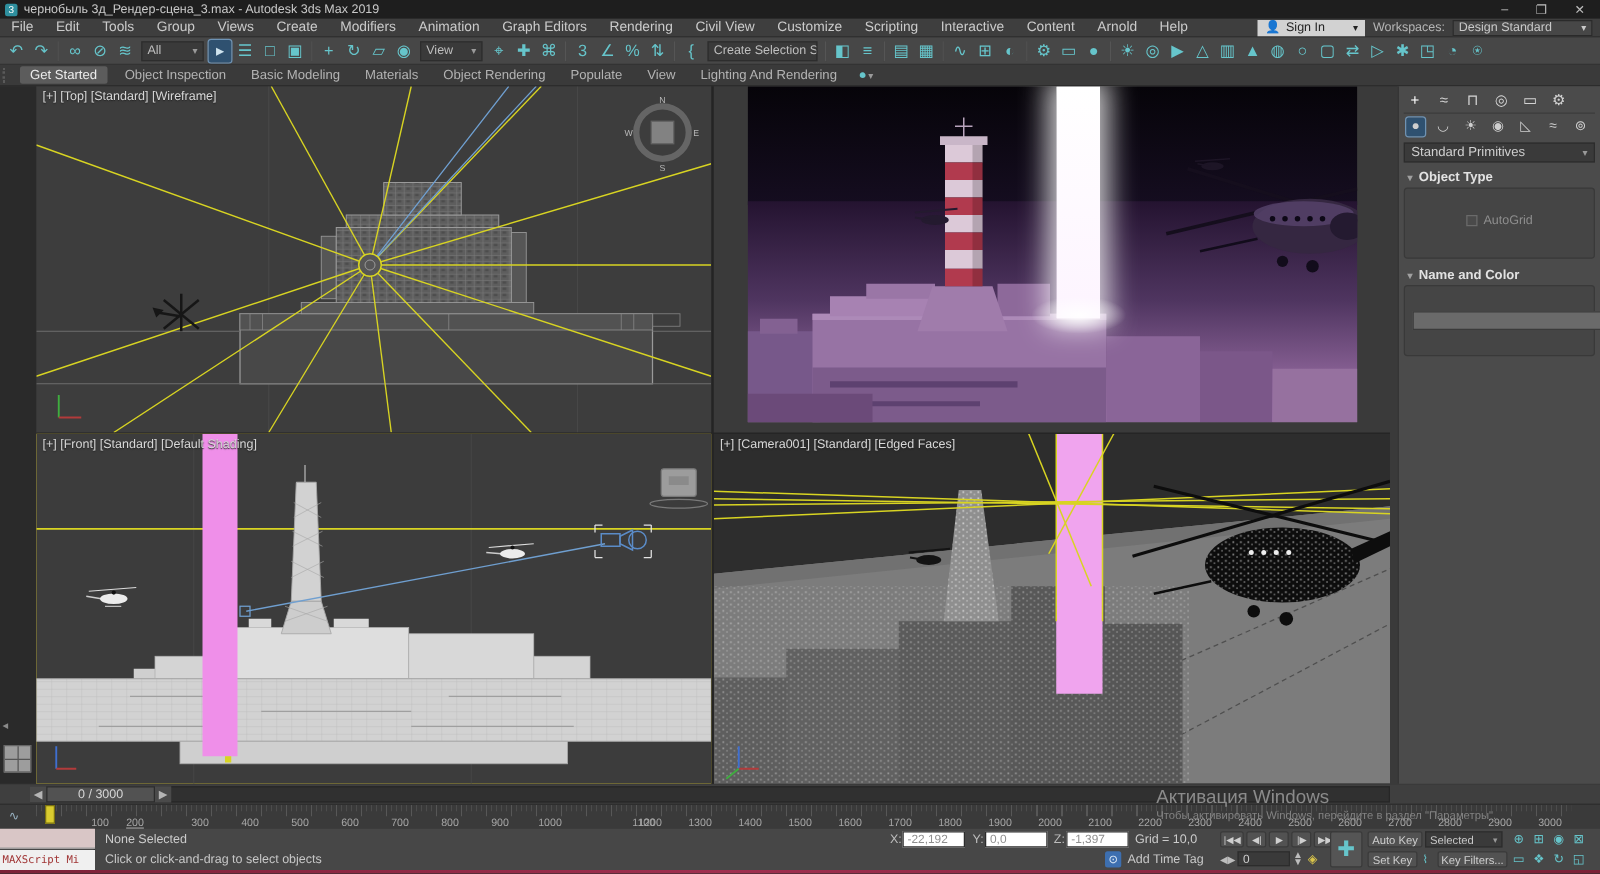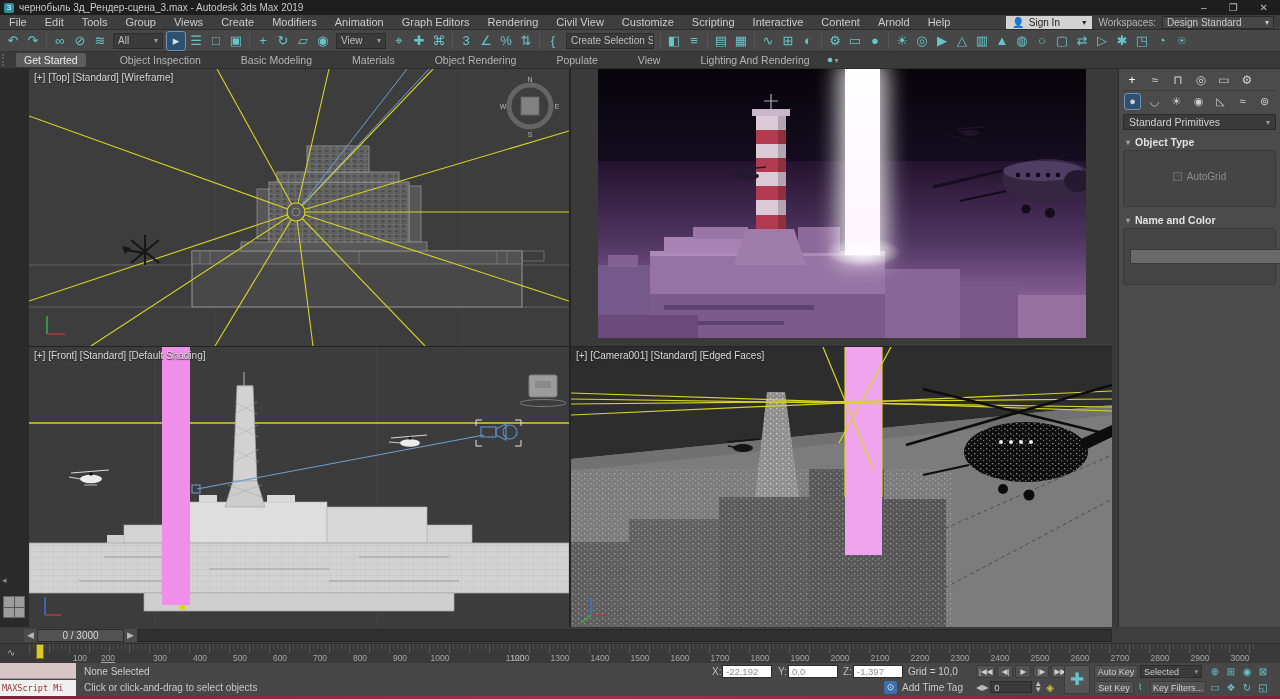--- a/index.html
+++ b/index.html
@@ -282,21 +282,21 @@
       <span class="tb-icon">⇄</span>
       <span class="tb-icon">▷</span>
       <span class="tb-icon">✱</span>
       <span class="tb-icon">◳</span>
       <span class="tb-icon">◔</span>
       <span class="tb-icon">⍟</span>
     </div>
 
   <div class="ribbon">
     <div class="ribbon-grip"></div>
-    <div class="ribbon-tablist" style="display:flex;gap:20px;">
+    <div class="ribbon-tablist" style="display:flex;">
         <span class="ribbon-tab active">Get Started</span>
         <span class="ribbon-tab">Object Inspection</span>
         <span class="ribbon-tab">Basic Modeling</span>
         <span class="ribbon-tab">Materials</span>
         <span class="ribbon-tab">Object Rendering</span>
         <span class="ribbon-tab">Populate</span>
         <span class="ribbon-tab">View</span>
         <span class="ribbon-tab">Lighting And Rendering</span>
       </div>
     <div class="ribbon-ovf">
@@ -752,14 +752,18 @@
         <span class="cpi">⊠</span>
         <span class="cpi">▭</span>
         <span class="cpi">❖</span>
         <span class="cpi">↻</span>
         <span class="cpi">◱</span>
       </div>
   </div>
 
   <div class="maroon"></div>
 
+  <div class="watermark">
+    <div class="wm1">Активация Windows</div>
+    <div class="wm2">Чтобы активировать Windows, перейдите в раздел "Параметры".</div>
+  </div>
 
 </div>
 
 </body></html>

